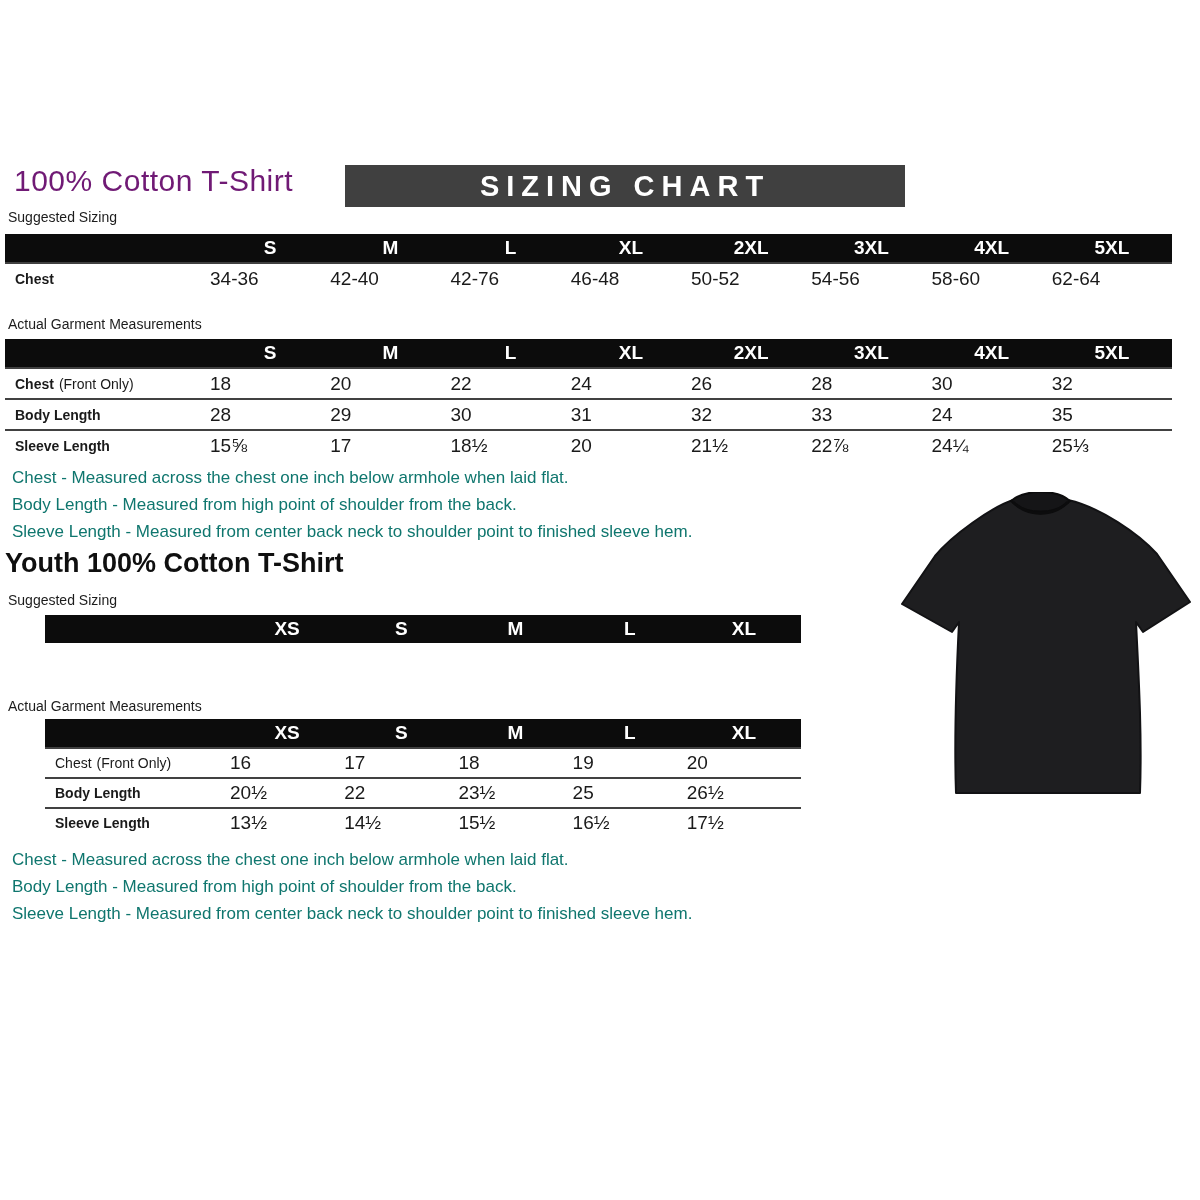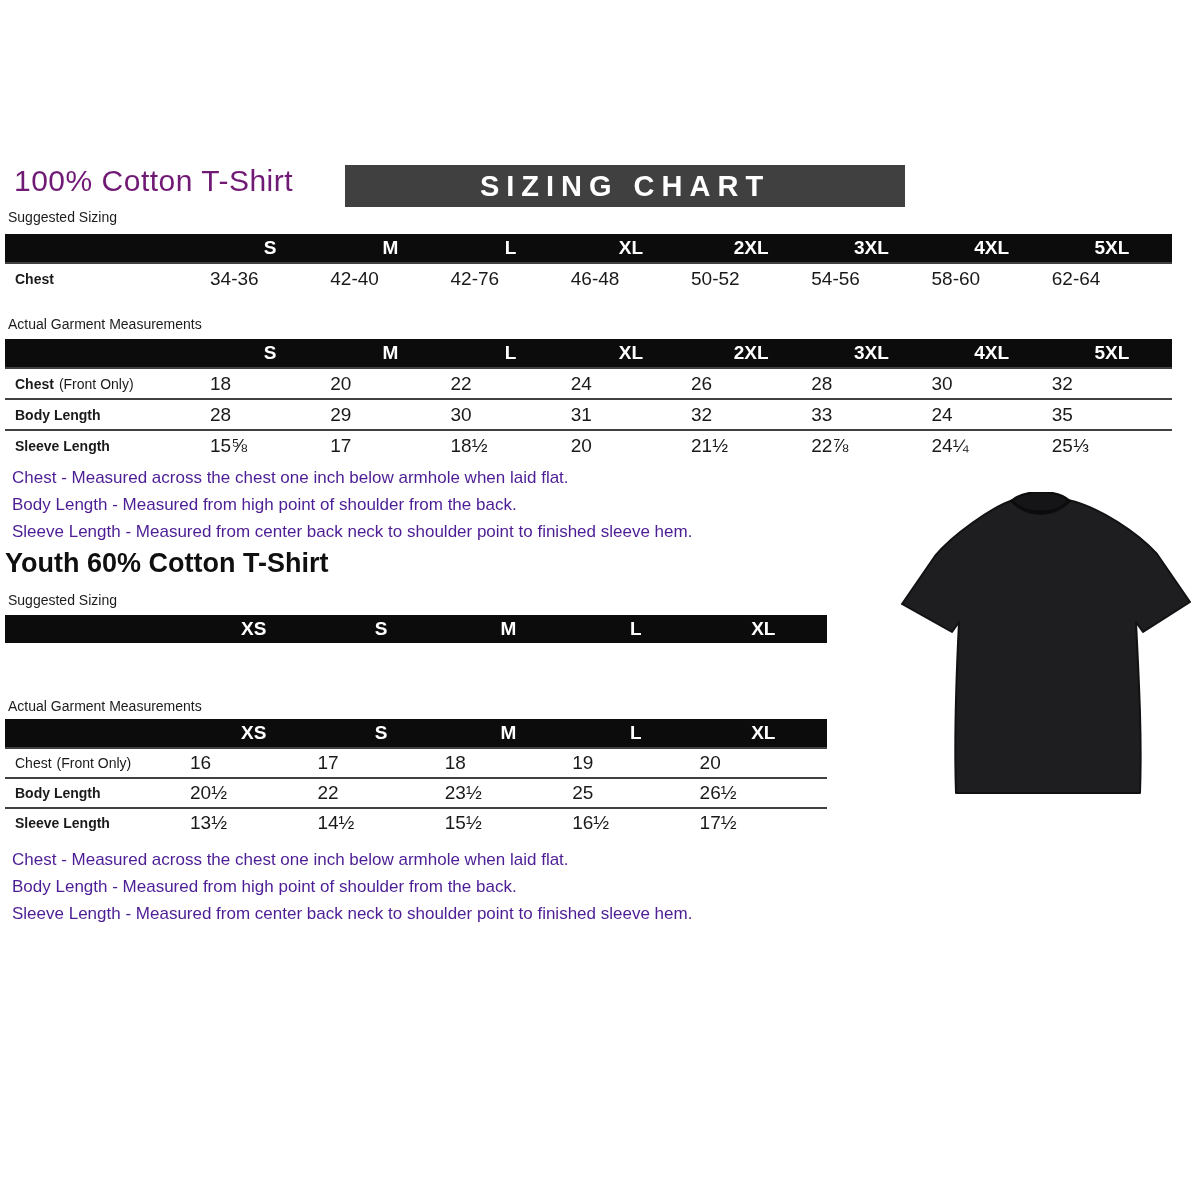--- a/index.html
+++ b/index.html
@@ -13,29 +13,29 @@
   }
   .banner {
     position:absolute; left:345px; top:165px; width:560px; height:42px;
     background:#404040; display:flex; align-items:center; justify-content:center;
   }
   .banner span { color:#ffffff; font-weight:700; font-size:29px; letter-spacing:7px; }
   .section-label { position:absolute; font-size:14px; color:#1c1c1c; }
   .table { position:absolute; }
   .trow { display:grid; align-items:center; }
   .t-adult .trow { grid-template-columns:205px repeat(8, 1fr); width:1167px; }
-  .t-youth .trow { grid-template-columns:185px repeat(5, 1fr); width:822px; }
+  .t-youth .trow { grid-template-columns:185px repeat(5, 1fr); width:756px;margin-left:40px; }
   .thead { background:#0c0c0c; height:28px; }
   .thead .hcell { color:#ffffff; font-weight:700; font-size:19px; text-align:center; }
   .tdata { height:30px; border-top:2px solid #414141; }
   .tdata .lcell { font-size:14px; font-weight:700; padding-left:10px; white-space:nowrap; }
   .tdata .lcell .note { font-weight:400; margin-left:5px;text-align:right; }
   .tdata .lcell.plain { font-weight:400; }
   .tdata .vcell { font-size:19px; text-align:left; }
-  .notes { position:absolute; font-size:17px; line-height:27px; color:#4c1d95; }
+  .notes { position:absolute; font-size:17px; line-height:27px; color:#0f766e; }
   .youth-title { position:absolute; left:5px; top:548px; font-size:27px; font-weight:700; color:#0f0f0f; }
   .tshirt { position:absolute; left:895px; top:492px; width:300px; height:312px; }
 </style>
 </head>
 <body>
 
 <div class="page">
 
   <div class="main-title">100% Cotton T-Shirt</div>
   <div class="banner">
@@ -115,21 +115,21 @@
       <div class="vcell">25⅓</div>
     </div>
   </div>
 
   <div class="notes" style="left:12px; top:464px;">
     <div>Chest - Measured across the chest one inch below armhole when laid flat.</div>
     <div>Body Length - Measured from high point of shoulder from the back.</div>
     <div>Sleeve Length - Measured from center back neck to shoulder point to finished sleeve hem.</div>
   </div>
 
-  <div class="youth-title">Youth 60% Cotton T-Shirt</div>
+  <div class="youth-title">Youth 100% Cotton T-Shirt</div>
 
   <div class="section-label" style="left:8px; top:592px;">Suggested Sizing</div>
   <div class="table t-youth" style="left:5px; top:615px;">
     <div class="trow thead">
       <div class="hcell"></div>
       <div class="hcell">XS</div>
       <div class="hcell">S</div>
       <div class="hcell">M</div>
       <div class="hcell">L</div>
       <div class="hcell">XL</div>

